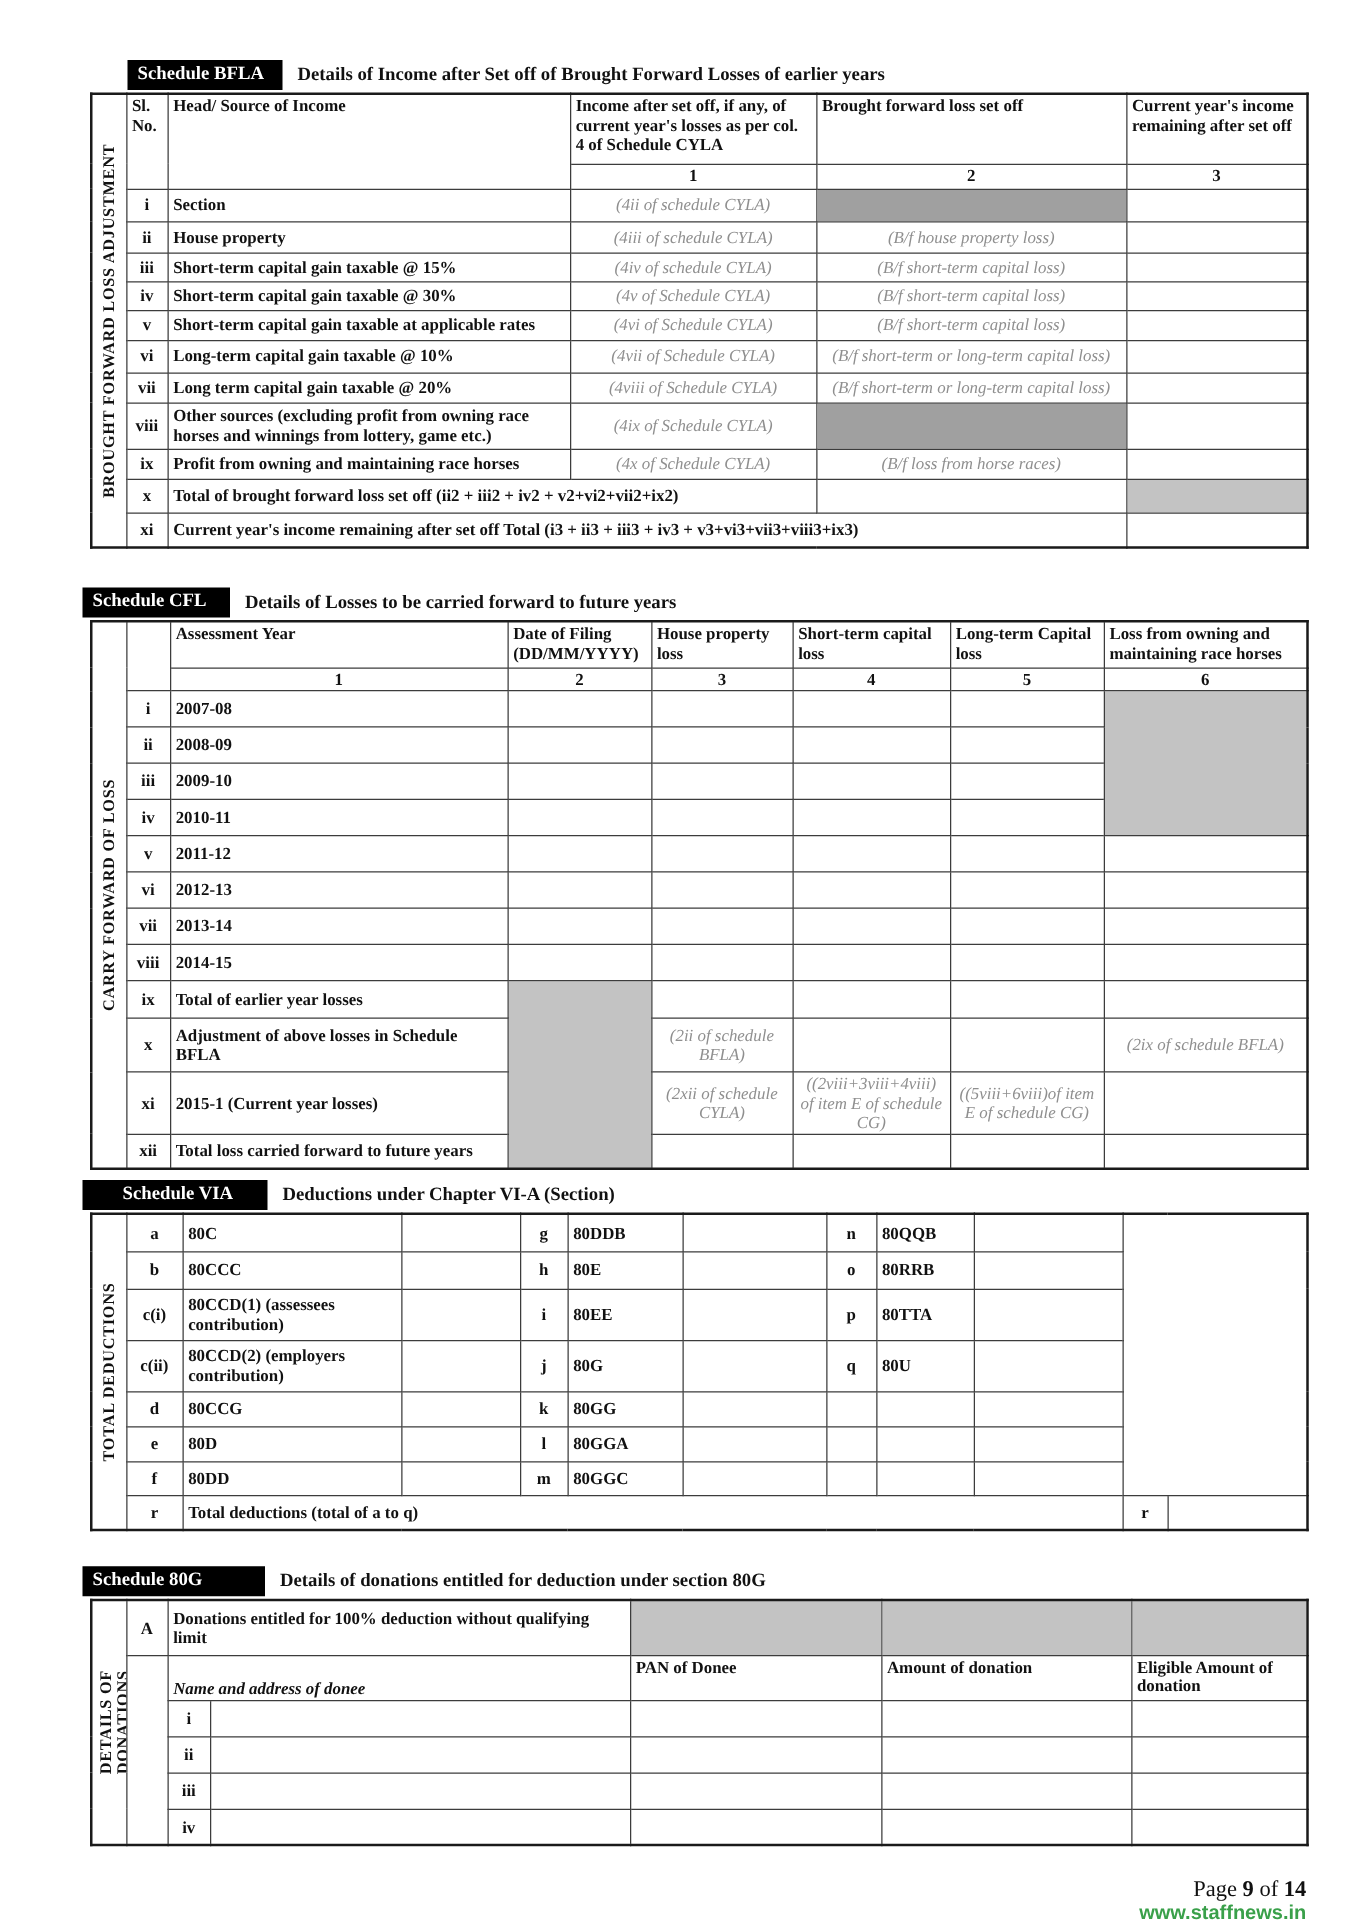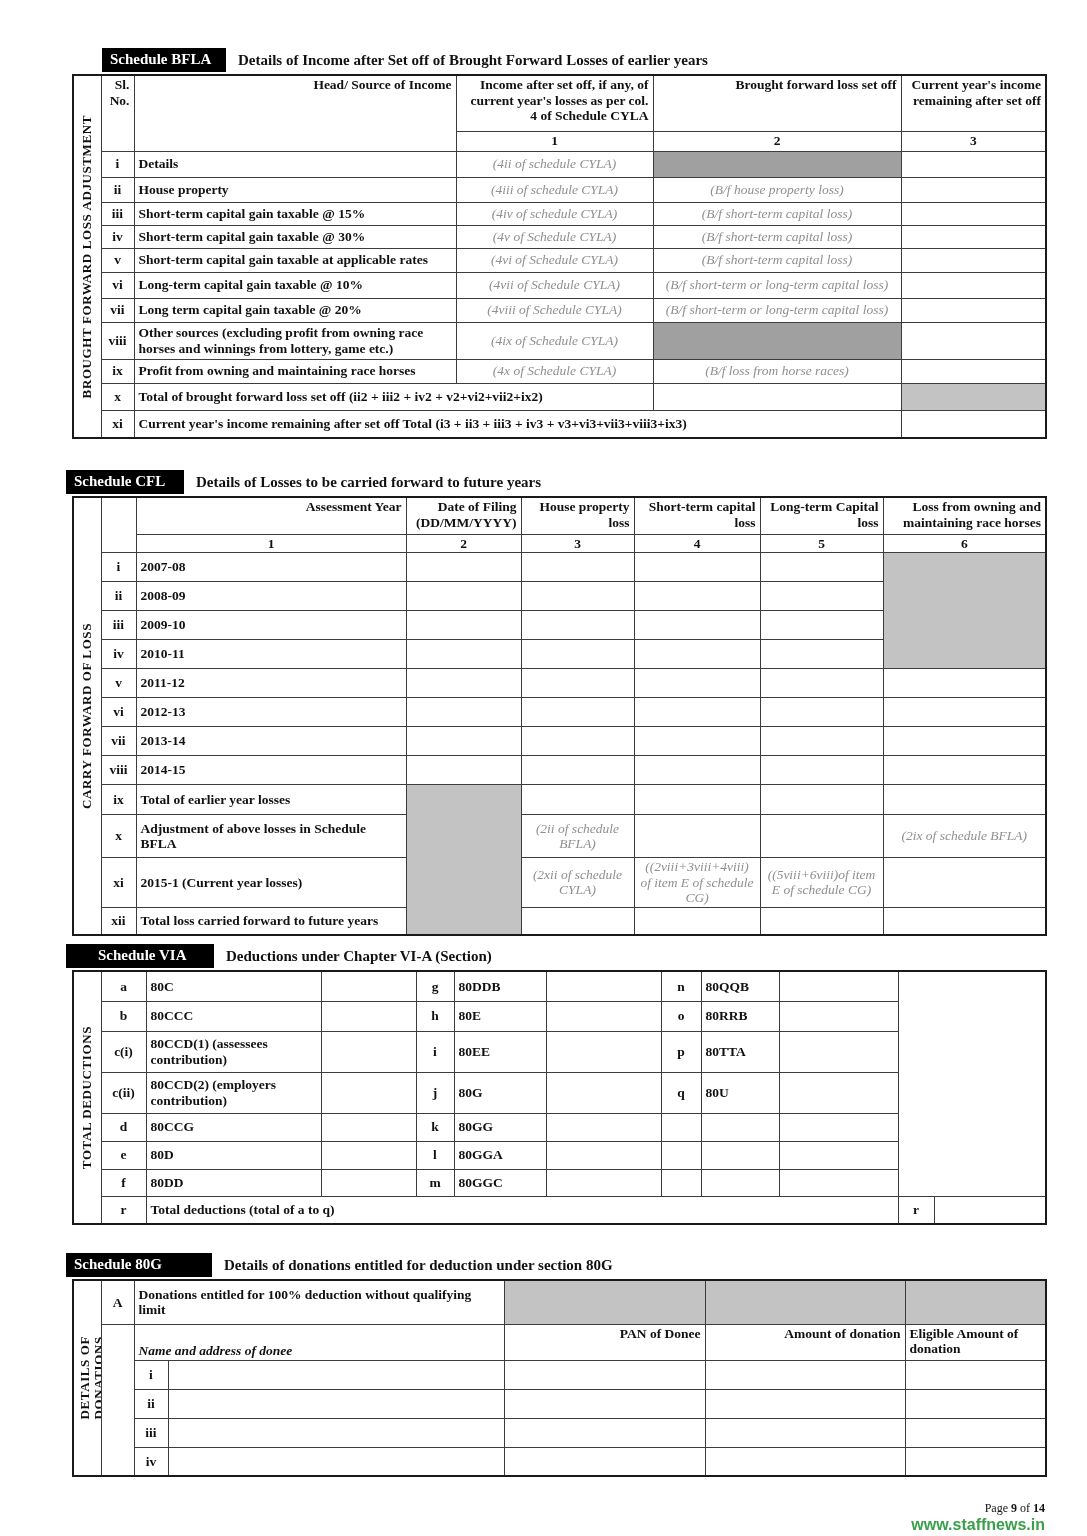--- a/index.html
+++ b/index.html
@@ -5,31 +5,31 @@
   html,body{margin:0;padding:0;background:#fff;}
   body{width:1087px;height:1536px;overflow:hidden;font-family:"Liberation Serif","DejaVu Serif",serif;color:#111;}
   .section{margin-left:66px;}
   .sched-head{display:flex;align-items:flex-end;gap:12px;margin-bottom:2px;}
   .sched-tag{background:#000;color:#fff;font-weight:700;font-size:15px;padding:3px 8px 4px 8px;box-sizing:border-box;}
   .sched-title{font-weight:700;font-size:15px;padding-bottom:3px;}
   table.t{border-collapse:collapse;table-layout:fixed;margin-left:6px;border:2px solid #1a1a1a;}
   table.t td{border:1px solid #3c3c3c;padding:1px 4px;font-size:13.5px;line-height:1.15;overflow:hidden;box-sizing:border-box;}
   td.strip{padding:0;text-align:center;vertical-align:middle;}
   .vlabel{writing-mode:vertical-rl;transform:rotate(180deg);font-weight:700;font-size:13px;letter-spacing:0.6px;white-space:pre-line;line-height:1.05;margin:0 auto;}
-  td.hdr{font-weight:700;text-align:right;vertical-align:top;padding-top:2px;}
+  td.hdr{font-weight:700;text-align:left;vertical-align:top;padding-top:2px;}
   td.hdrm{font-weight:700;text-align:center;vertical-align:middle;}
   td.num{font-weight:700;text-align:center;}
   td.lbl{font-weight:700;text-align:left;}
   td.hint{font-style:italic;color:#8f8f8f;text-align:center;font-size:12.5px;font-weight:400;}
   td.val{background:#fff;}
   .g-dark{background:#a0a0a0;}
   .g-light{background:#c3c3c3;}
   .pre{white-space:pre-line;}
   .footer{width:979px;margin-left:66px;text-align:right;margin-top:24px;}
-  .footer .pg{font-size:12px;}
+  .footer .pg{font-size:18px;}
   .footer .site{font-size:16px;font-weight:700;color:#3aa04a;font-family:"Liberation Sans","DejaVu Sans",sans-serif;}
 </style>
 </head>
 <body>
 
 <div class="section" style="margin-top:48px;">
   <div class="sched-head">
     <span class="sched-tag" style="min-width:124px;margin-left:36px;">Schedule BFLA</span>
     <span class="sched-title">Details of Income after Set off of Brought Forward Losses of earlier years</span>
   </div>
@@ -54,21 +54,21 @@
       <td class="hdr">Brought forward loss set off</td>
       <td class="hdr">Current year's income remaining after set off</td>
     </tr>
     <tr style="height:20px;">
       <td class="hdrm">1</td>
       <td class="hdrm">2</td>
       <td class="hdrm">3</td>
     </tr>
     <tr style="height:26px;">
       <td class="num">i</td>
-      <td class="lbl">Details</td>
+      <td class="lbl">Section</td>
       <td class="hint">(4ii of schedule CYLA)</td>
       <td class="g-dark"></td>
       <td class="val"></td>
     </tr>
     <tr style="height:25px;">
       <td class="num">ii</td>
       <td class="lbl">House property</td>
       <td class="hint">(4iii of schedule CYLA)</td>
       <td class="hint">(B/f house property loss)</td>
       <td class="val"></td>

